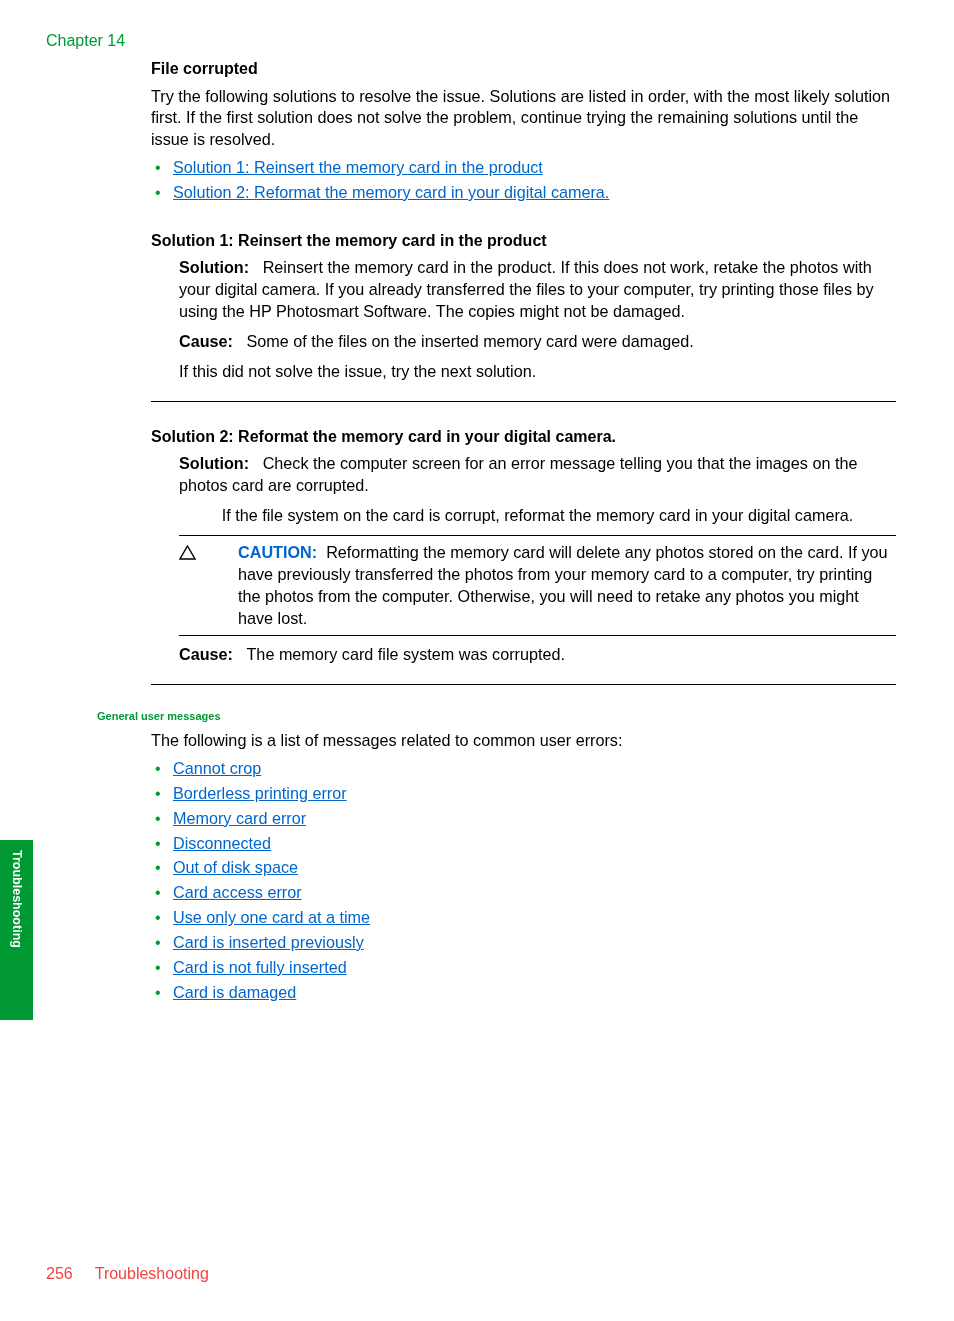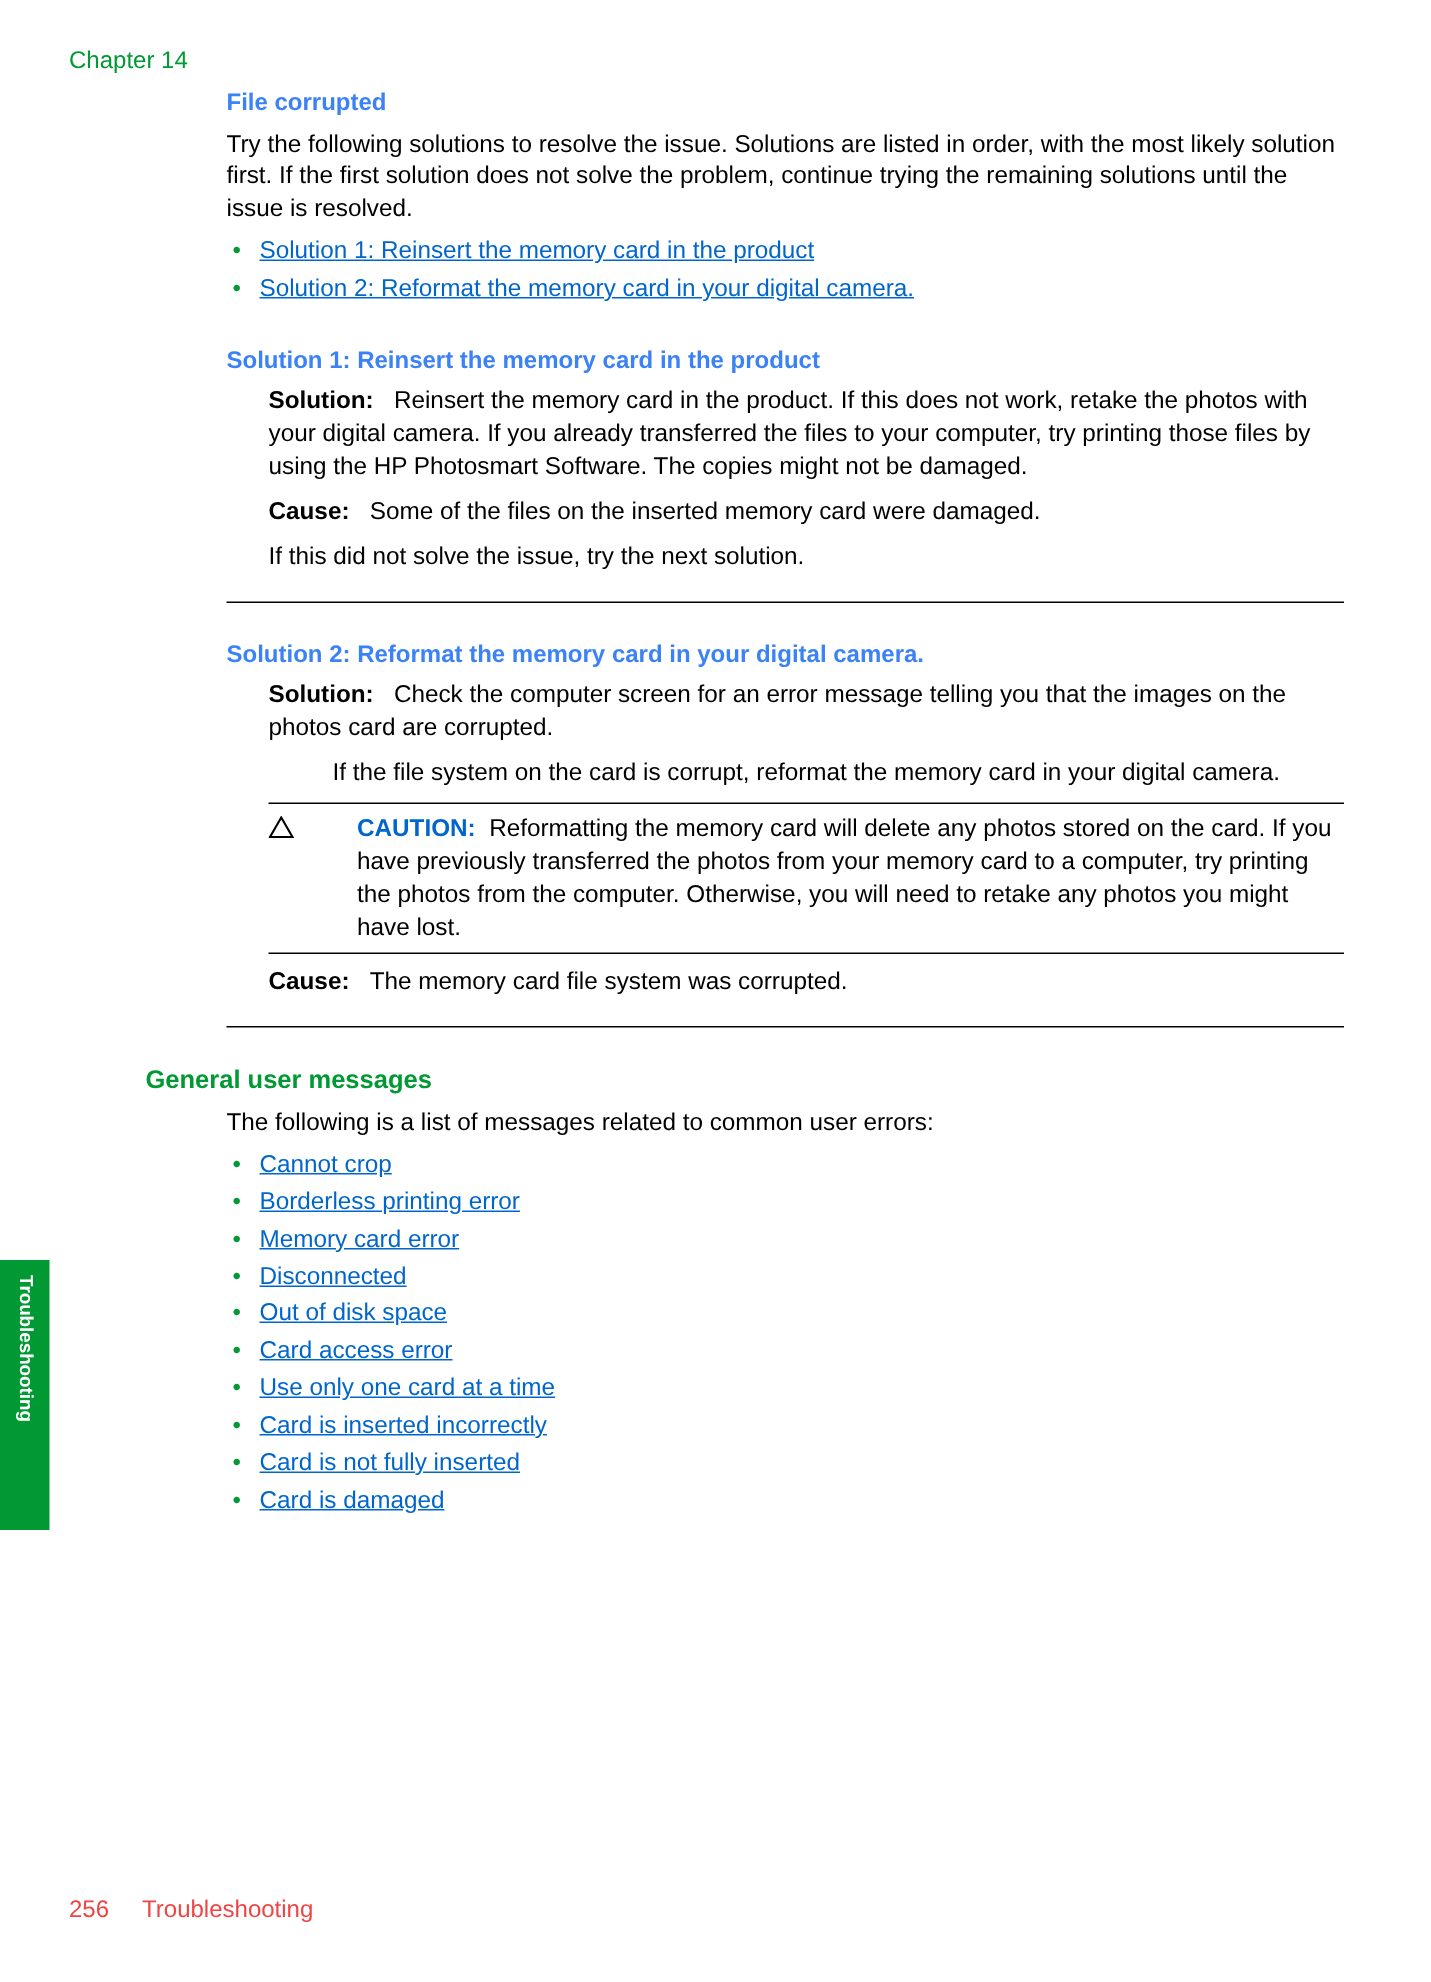--- a/index.html
+++ b/index.html
@@ -42,22 +42,22 @@
     padding-top: 10px;
     padding-right: 8px;
     box-sizing: border-box;
   }
   .content {
     position: absolute;
     left: 151px;
     top: 58px;
     width: 745px;
   }
-  .h-red { color: #3b82f6; font-weight: bold; font-size: 16px; margin: 0; }
-  .h-green { color: #009933; font-weight: bold; font-size: 17px; margin: 0; }
+  .h-red { color: #000000; font-weight: bold; font-size: 16px; margin: 0; }
+  .h-green { color: #009933; font-weight: bold; font-size: 11px; margin: 0; }
   p { margin: 0; }
   .blk { margin-top: 6px; }
   .link { color: #0066cc; text-decoration: underline; }
   ul.bullets {
     list-style: none;
     padding: 0;
     margin: 6px 0 0 0;
   }
   ul.bullets li {
     position: relative;
@@ -151,21 +151,21 @@
     <div style="padding-left:54px;">
       <p class="blk">The following is a list of messages related to common user errors:</p>
       <ul class="bullets">
         <li><a href="#" class="link">Cannot crop</a></li>
         <li><a href="#" class="link">Borderless printing error</a></li>
         <li><a href="#" class="link">Memory card error</a></li>
         <li><a href="#" class="link">Disconnected</a></li>
         <li><a href="#" class="link">Out of disk space</a></li>
         <li><a href="#" class="link">Card access error</a></li>
         <li><a href="#" class="link">Use only one card at a time</a></li>
-        <li><a href="#" class="link">Card is inserted incorrectly</a></li>
+        <li><a href="#" class="link">Card is inserted previously</a></li>
         <li><a href="#" class="link">Card is not fully inserted</a></li>
         <li><a href="#" class="link">Card is damaged</a></li>
       </ul>
     </div>
   </div>
 
 </div>
 
 <div class="footer">
   <span class="pn">256</span><span>Troubleshooting</span>

